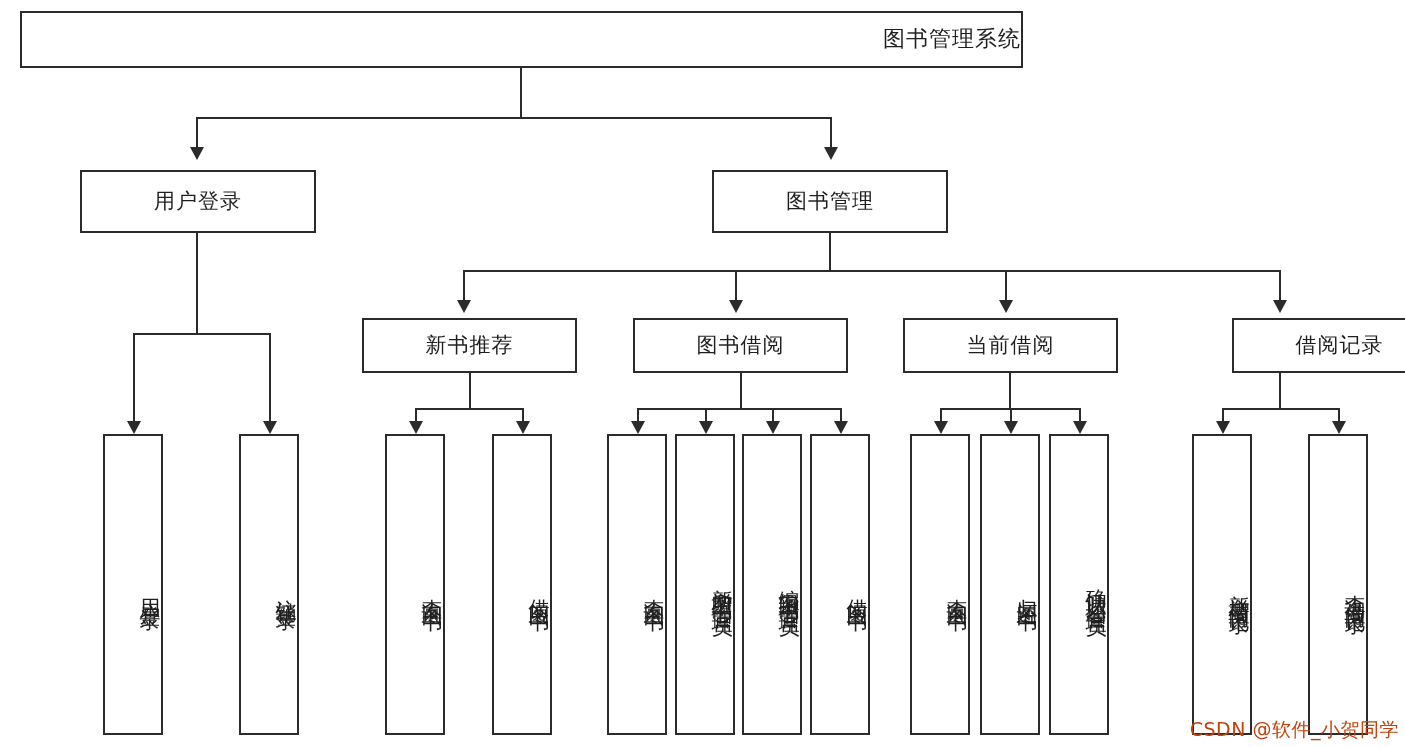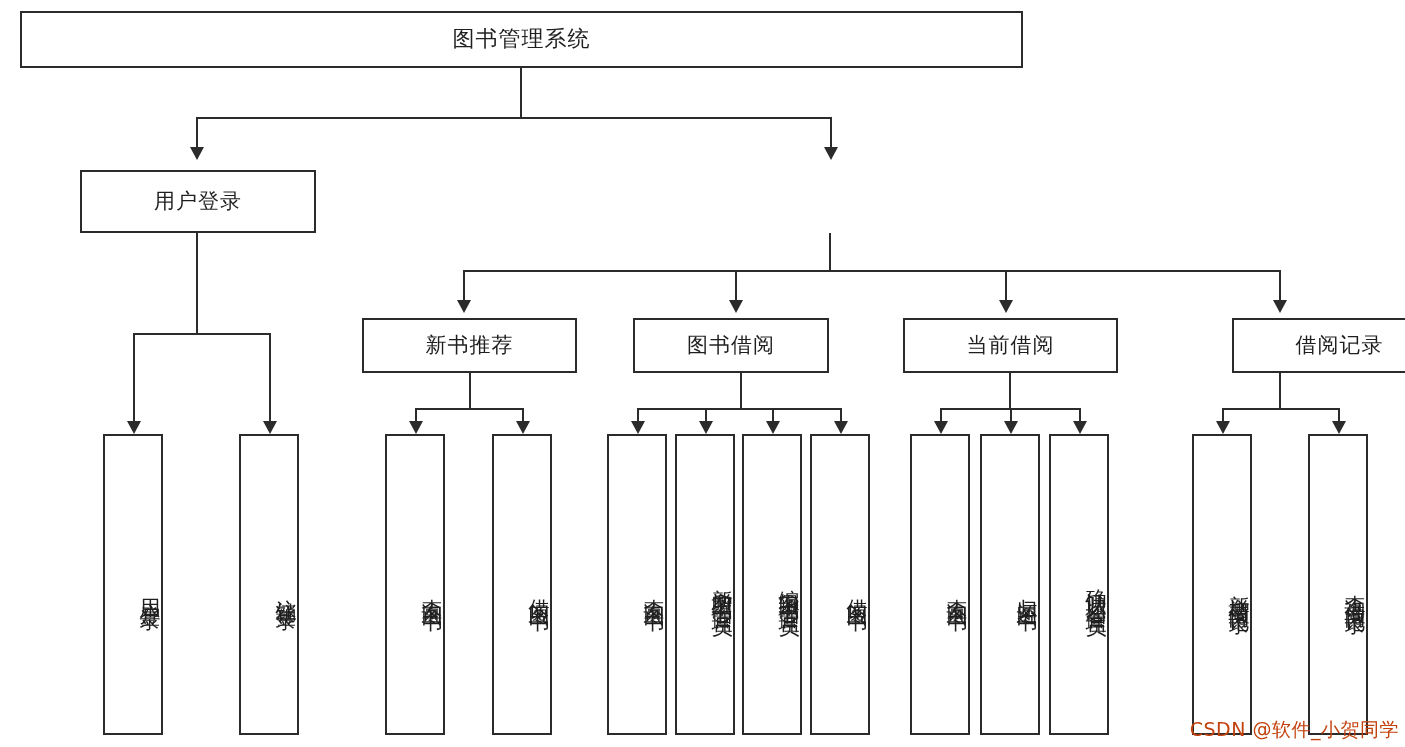--- a/index.html
+++ b/index.html
@@ -26,20 +26,21 @@
     text-align:center;
     color:#1f1f1f;
   }
   .node.h{            
     font-size:21px;
     letter-spacing:1px;
     line-height:1.2;
   }
   .node.root{
     font-size:22px;
+    justify-content:flex-end;
   }
   .node.v{            
     writing-mode:vertical-rl;
     text-orientation:upright;
     font-size:21px;
     letter-spacing:4px;
     line-height:1.05;
     padding-top:10px;
     align-items:flex-start;
     justify-content:center;
@@ -89,20 +90,23 @@
 
   <div class="ln hl" style="left:197px; top:117px; width:635px;"></div>
   <div class="ln vl" style="left:196px; top:117px; height:30px;"></div>
   <div class="arrow" style="left:190px; top:147px;"></div>
   <div class="ln vl" style="left:830px; top:117px; height:30px;"></div>
   <div class="arrow" style="left:824px; top:147px;"></div>
 
   <div class="node h" style="left:80px; top:170px; width:236px; height:63px;">
     <span>用户登录</span>
   </div>
+  <div class="node h" style="left:712px; top:170px; width:236px; height:63px;">
+    <span>图书管理</span>
+  </div>
 
   <div class="ln vl" style="left:196px; top:233px; height:101px;"></div>
   <div class="ln hl" style="left:133px; top:333px; width:137px;"></div>
   <div class="ln vl" style="left:133px; top:333px; height:88px;"></div>
   <div class="arrow" style="left:127px; top:421px;"></div>
   <div class="ln vl" style="left:269px; top:333px; height:88px;"></div>
   <div class="arrow" style="left:263px; top:421px;"></div>
 
   <div class="ln vl" style="left:829px; top:233px; height:38px;"></div>
   <div class="ln hl" style="left:463px; top:270px; width:817px;"></div>
@@ -115,21 +119,21 @@
 
   <div class="ln vl" style="left:1005px; top:270px; height:30px;"></div>
   <div class="arrow" style="left:999px; top:300px;"></div>
 
   <div class="ln vl" style="left:1279px; top:270px; height:30px;"></div>
   <div class="arrow" style="left:1273px; top:300px;"></div>
 
   <div class="node h" style="left:362px; top:318px; width:215px; height:55px;">
     <span>新书推荐</span>
   </div>
-  <div class="node h" style="left:633px; top:318px; width:196px; height:55px;">
+  <div class="node h" style="left:633px; top:318px; width:215px; height:55px;">
     <span>图书借阅</span>
   </div>
   <div class="node h" style="left:903px; top:318px; width:215px; height:55px;">
     <span>当前借阅</span>
   </div>
   <div class="node h" style="left:1232px; top:318px; width:215px; height:55px;">
     <span>借阅记录</span>
   </div>
 
   <div class="ln vl" style="left:469px; top:373px; height:36px;"></div>

